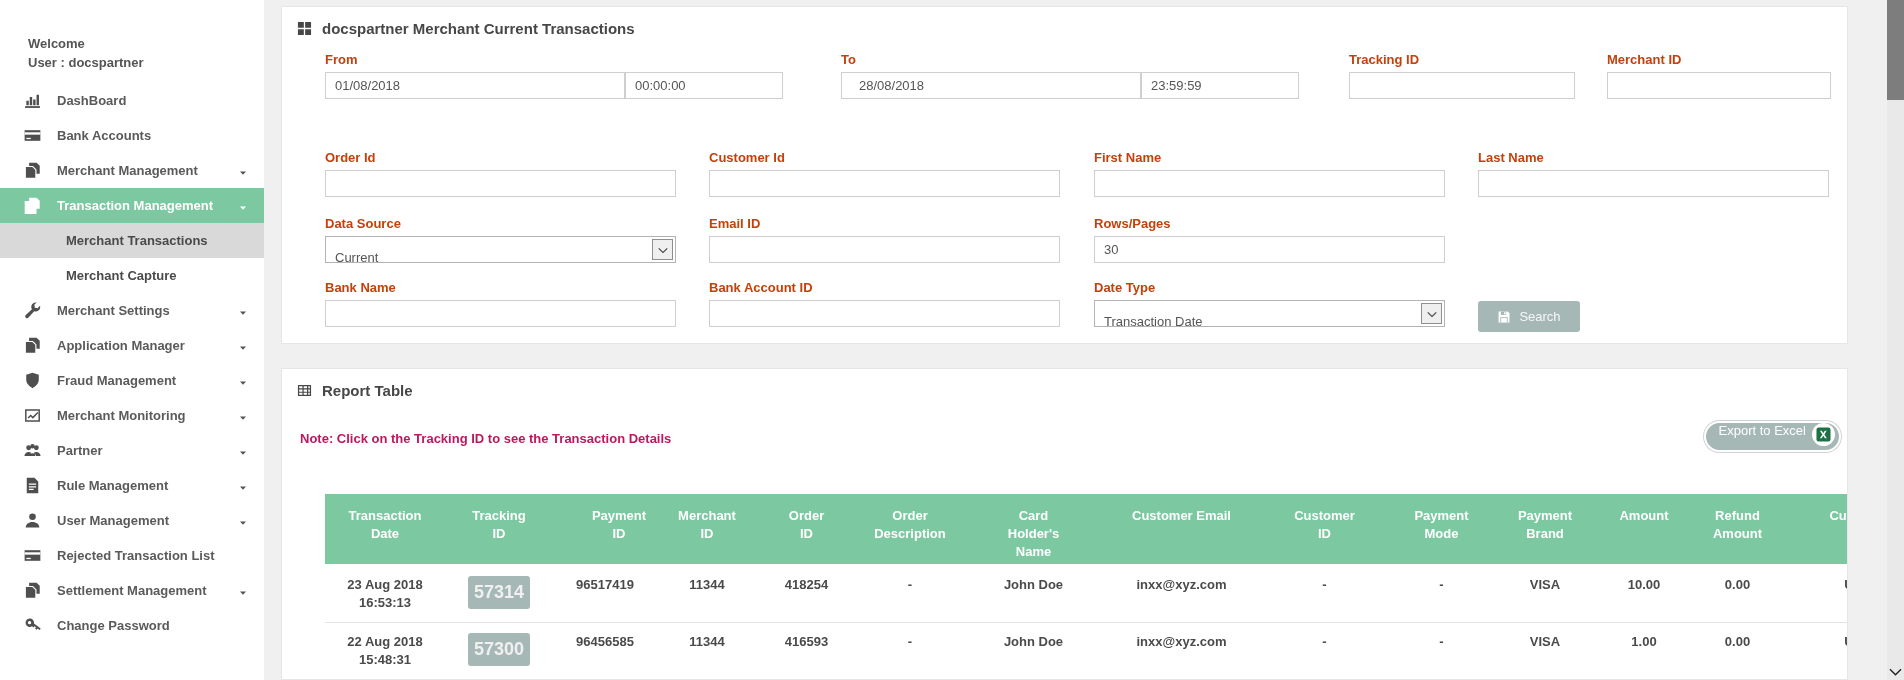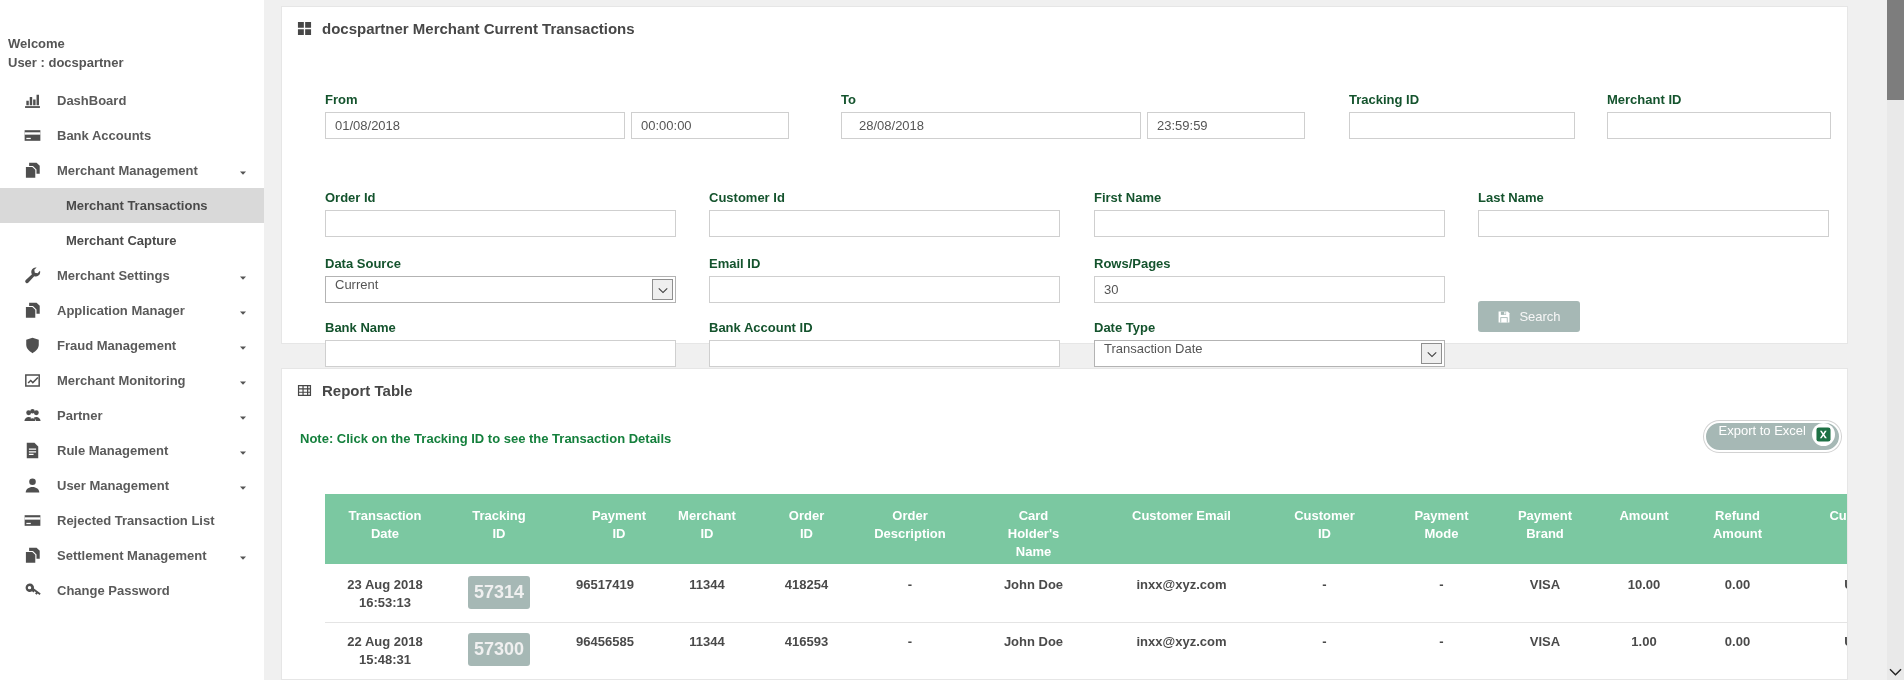--- a/index.html
+++ b/index.html
@@ -1,21 +1,21 @@
 <!DOCTYPE html>
 <html><head>
 <meta charset="utf-8">
 <style>
   html,body{margin:0;padding:0;width:1904px;height:680px;overflow:hidden;
     background:#f0f0f0;font-family:"Liberation Sans",sans-serif;}
   .page{position:relative;width:1904px;height:680px;}
 
   
   .sidebar{position:absolute;left:0;top:0;width:264px;height:680px;background:#fff;}
-  .welcome{padding:34px 0 0 8px;font-size:13px;font-weight:bold;color:#555;line-height:19px;}
+  .welcome{padding:34px 0 0 28px;font-size:13px;font-weight:bold;color:#555;line-height:19px;}
   .menu{margin-top:11px;}
   .mi{display:flex;align-items:center;height:35px;padding:0 16px 0 24px;
       font-size:13px;font-weight:bold;color:#5a5a5a;cursor:pointer;}
   .mi .ic{width:17px;height:17px;margin-right:16px;flex:none;color:#4f4f4f;}
   .ic{display:inline-flex;align-items:center;justify-content:center;}
   .ic svg{width:100%;height:100%;display:block;}
   .caret{margin-left:auto;width:10px;height:10px;color:#555;flex:none;}
   .mi.active{background:#7bc8a1;color:#fff;}
   .mi.active .ic,.mi.active .caret{color:#fff;}
   .smi{display:flex;align-items:center;height:35px;padding-left:66px;
@@ -26,41 +26,41 @@
   .panel{position:absolute;left:281px;width:1567px;background:#fff;
          border:1px solid #e6e6e6;box-sizing:border-box;}
   .panel-filters{top:6px;height:338px;}
   .panel-report{top:368px;height:312px;}
   .ptitle{display:flex;align-items:center;gap:10px;padding:13px 0 0 15px;
           font-size:15px;font-weight:bold;color:#474747;}
   .ptitle .ic{width:15px;height:15px;color:#474747;}
 
   
   .field{position:absolute;}
-  .flabel{display:block;font-size:13px;font-weight:bold;color:#14532d;
-          line-height:14px;margin-bottom:5px;margin-top:40px;}
+  .flabel{display:block;font-size:13px;font-weight:bold;color:#c2410c;
+          line-height:14px;margin-bottom:5px;}
   .inp{height:27px;border:1px solid #cfcfcf;box-sizing:border-box;padding:0 9px;
        font-family:"Liberation Sans",sans-serif;font-size:13px;color:#555;
        background:#fff;width:100%;}
-  .combo{display:flex;gap:6px;}
+  .combo{display:flex;}
   .select{position:relative;height:27px;border:1px solid #b3b3b3;background:#fff;
-          display:flex;padding:0 30px 0 9px;box-sizing:border-box;cursor:pointer;}
+          display:flex;align-items:center;padding:16px 30px 0 9px;box-sizing:border-box;cursor:pointer;}
   .sel-val{font-size:13px;color:#555;}
   .sel-btn{position:absolute;right:2px;top:2px;bottom:2px;width:21px;background:#efefef;
            border:1px solid #8f8f8f;box-sizing:border-box;display:flex;align-items:center;
            justify-content:center;color:#3f3f3f;}
   .sel-btn svg{width:10px;height:10px;}
   .btn-search{position:absolute;left:1196px;top:294px;width:102px;height:31px;
       background:#a6b8b5;border:none;border-radius:3px;color:#f7f7f7;font-size:13px;
       font-family:"Liberation Sans",sans-serif;display:flex;align-items:center;
       justify-content:center;gap:8px;cursor:pointer;}
   .btn-search .ic{width:14px;height:14px;}
 
   
-  .note{position:absolute;left:18px;top:62px;font-size:13px;font-weight:bold;color:#15803d;}
+  .note{position:absolute;left:18px;top:62px;font-size:13px;font-weight:bold;color:#be185d;}
   .btn-export{position:absolute;right:6px;top:52px;height:31px;border-radius:16px;
       background:#a6b8b5;border:2px solid #fff;box-shadow:0 0 0 1px #d2d2d2;
       display:flex;align-items:flex-start;padding:0 4px 0 13px;color:#fff;font-size:13px;
       font-family:"Liberation Sans",sans-serif;cursor:pointer;}
   .xl-circle{width:23px;height:23px;border-radius:50%;background:#fff;margin-left:6px;
       display:flex;align-items:center;justify-content:center;}
   .xl-circle .ic{width:15px;height:15px;}
 
   .rt-wrap{position:absolute;left:43px;top:125px;right:0;bottom:0;overflow:hidden;}
   table{border-collapse:collapse;table-layout:fixed;width:1608px;}
@@ -126,20 +126,32 @@
               <path d="M4.8.6h7l3 3V11h-10z"></path>
               <path d="M1.2 4.2h7l3 3v8.2h-10z" stroke="#fff" stroke-width="1.1"></path>
             </svg>
           </span>
         <span class="lbl">Merchant Management</span>
         <span class="caret"><svg viewBox="0 0 16 16" fill="currentColor">
               <path d="M3.2 5.6h9.6L8 10.8z"></path>
             </svg></span>
       </div>
 
+      <div class="mi active">
+        <span class="ic">
+            <svg viewBox="0 0 16 16" fill="currentColor">
+              <path d="M4.8.6h7l3 3V11h-10z"></path>
+              <path d="M1.2 4.2h7l3 3v8.2h-10z" stroke="#fff" stroke-width="1.1"></path>
+            </svg>
+          </span>
+        <span class="lbl">Transaction Management</span>
+        <span class="caret"><svg viewBox="0 0 16 16" fill="currentColor">
+              <path d="M3.2 5.6h9.6L8 10.8z"></path>
+            </svg></span>
+      </div>
 
       <div class="smi selected">
         <span class="lbl">Merchant Transactions</span>
       </div>
       <div class="smi">
         <span class="lbl">Merchant Capture</span>
       </div>
 
       <div class="mi">
         <span class="ic">

